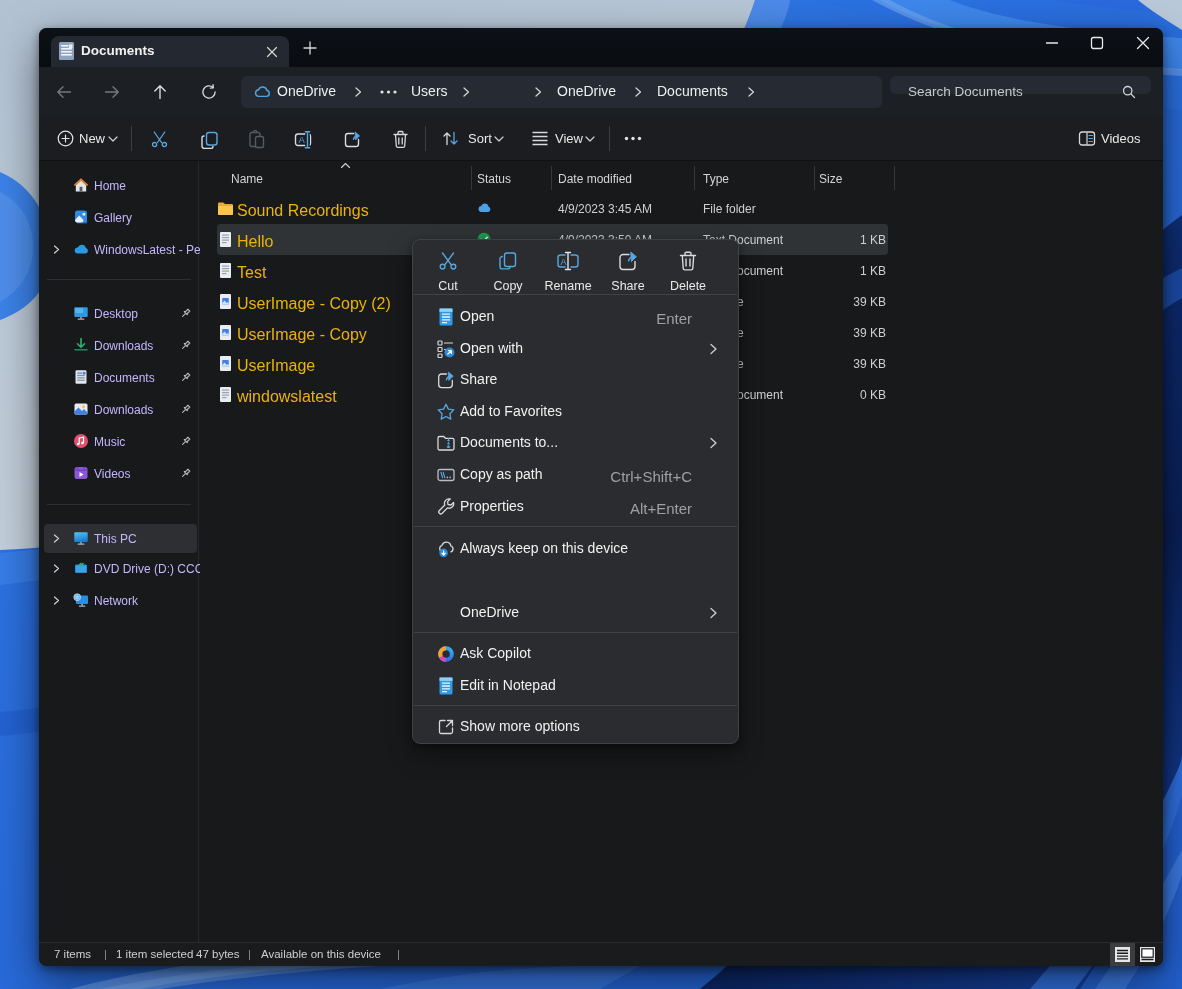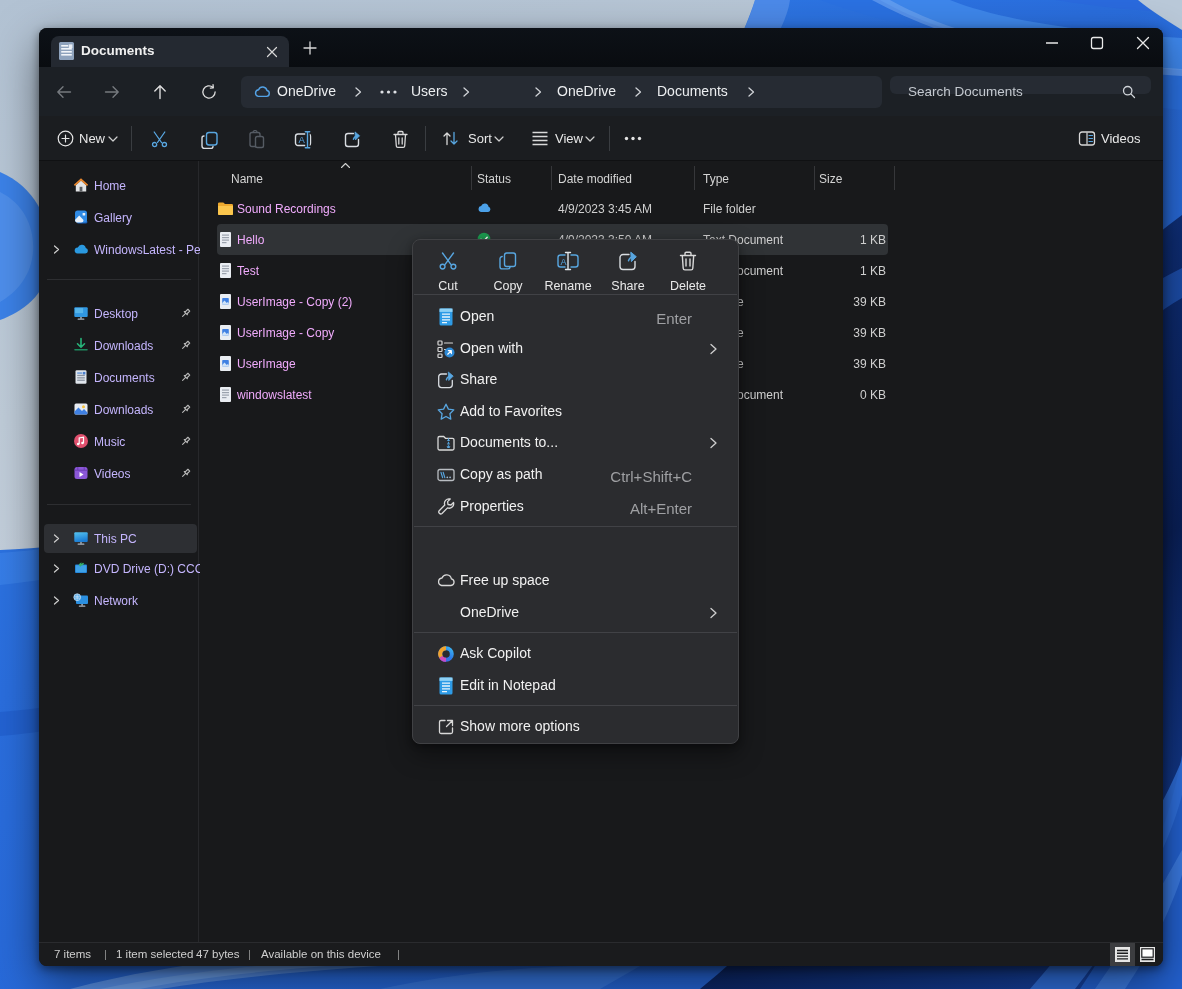--- a/index.html
+++ b/index.html
@@ -39,21 +39,21 @@
   .sit .ic { position:absolute; left:29px; top:6px; width:16px; height:16px; }
   .sit .tx { position:absolute; left:50px; top:8px; font-size:12px; color:#c4b5fd; white-space:nowrap; overflow:hidden; max-width:106px; }
   .sit .ch { position:absolute; left:8px; top:9px; color:#cfcfcf; }
   .sit .pin { position:absolute; left:135px; top:8px; color:#b9b9b9; }
   .sdiv { position:absolute; left:8px; width:144px; height:1px; background:#2d2e31; }
   
   #filelist { position:absolute; left:161px; top:133px; width:1047px; height:781px; background:#18191b; }
   .hdr { position:absolute; top:5px; height:26px; font-size:12px; color:#d4d4d4; }
   .hsep { position:absolute; top:5px; width:1px; height:24px; background:#36373a; }
   .row { position:absolute; left:17px; width:671px; height:31px; border-radius:4px; }
-  .row .nm { position:absolute; left:20px; top:9px; font-size:12px; color:#f0abfc; white-space:nowrap; }
+  .row .nm { position:absolute; left:20px; top:9px; font-size:16px; color:#eab308; white-space:nowrap; }
   .row .fic { position:absolute; left:0px; top:7px; width:17px; height:17px; }
   .row .dt { position:absolute; left:341px; top:9px; font-size:12px; color:#cfcfcf; white-space:nowrap; }
   .row .tp { position:absolute; left:486px; top:9px; font-size:12px; color:#cfcfcf; white-space:nowrap; }
   .row .sz { position:absolute; left:520px; width:149px; top:9px; font-size:12px; color:#cfcfcf; text-align:right; }
   .row .st { position:absolute; left:259px; top:7px; width:16px; height:16px; }
   
   #statusbar { position:absolute; left:0; top:914px; width:100%; height:24px; background:#1a1b1d; border-top:1px solid #2a2b2e; font-size:11.5px; color:#cfcfcf; }
   #statusbar span { position:absolute; top:5px; }
   
   #menu { position:absolute; left:412px; top:239px; width:327px; height:505px;
@@ -646,25 +646,27 @@
       <span class="sc">Ctrl+Shift+C</span>
   </div>
   <div class="mi" style="top:252px">
     <svg class="ic" viewBox="0 0 20 20">
         <path d="M17.5 5.5 a4.5 4.5 0 0 1 -6 5.4 L6 16.5 a2 2 0 0 1 -2.8 -2.8 L8.8 8 a4.5 4.5 0 0 1 5.4 -6 L11.6 4.6 L12 7.5 L15 8 Z" fill="none" stroke="#d9d9d9" stroke-width="1.3" stroke-linejoin="round"></path>
       </svg>
     <span class="tx">Properties</span>
       <span class="sc">Alt+Enter</span>
   </div>
   <div class="msep" style="top:286px"></div>
-  <div class="mi" style="top:326px">
-    <svg class="ic" viewBox="0 0 20 20">
-        <path d="M5.6 14.5 A3.8 3.8 0 0 1 6 7 A4.9 4.9 0 0 1 15.4 7.8 A3.4 3.4 0 0 1 15 14.5 Z" fill="none" stroke="#d9d9d9" stroke-width="1.3"></path>
-      </svg>
-    <span class="tx">Free up space</span>
+  <div class="mi" style="top:294px">
+    <svg class="ic" viewBox="0 0 20 20">
+        <path d="M5.6 12.6 A3.4 3.4 0 0 1 6 6.3 A4.6 4.6 0 0 1 14.9 7 A3.1 3.1 0 0 1 14.5 13" fill="none" stroke="#d9d9d9" stroke-width="1.3"></path>
+        <circle cx="7.6" cy="13.9" r="4.3" fill="#2e8ad6"></circle>
+        <path d="M7.6 11.8 L7.6 15.8 M5.9 14.2 L7.6 16 L9.3 14.2" stroke="#fff" stroke-width="1.2" fill="none" stroke-linecap="round" stroke-linejoin="round"></path>
+      </svg>
+    <span class="tx">Always keep on this device</span>
   </div>
   <div class="mi" style="top:358px">
     <span class="tx">OneDrive</span>
     <svg class="ar" width="14" height="14" viewBox="0 0 14 14">
         <path d="M5 2.5 L10 7 L5 11.5" stroke="currentColor" stroke-width="1.3" fill="none" stroke-linecap="round" stroke-linejoin="round"></path>
       </svg>
   </div>
   <div class="msep" style="top:392px"></div>
   <div class="mi" style="top:399px">
     <svg class="ic" viewBox="0 0 20 20">

